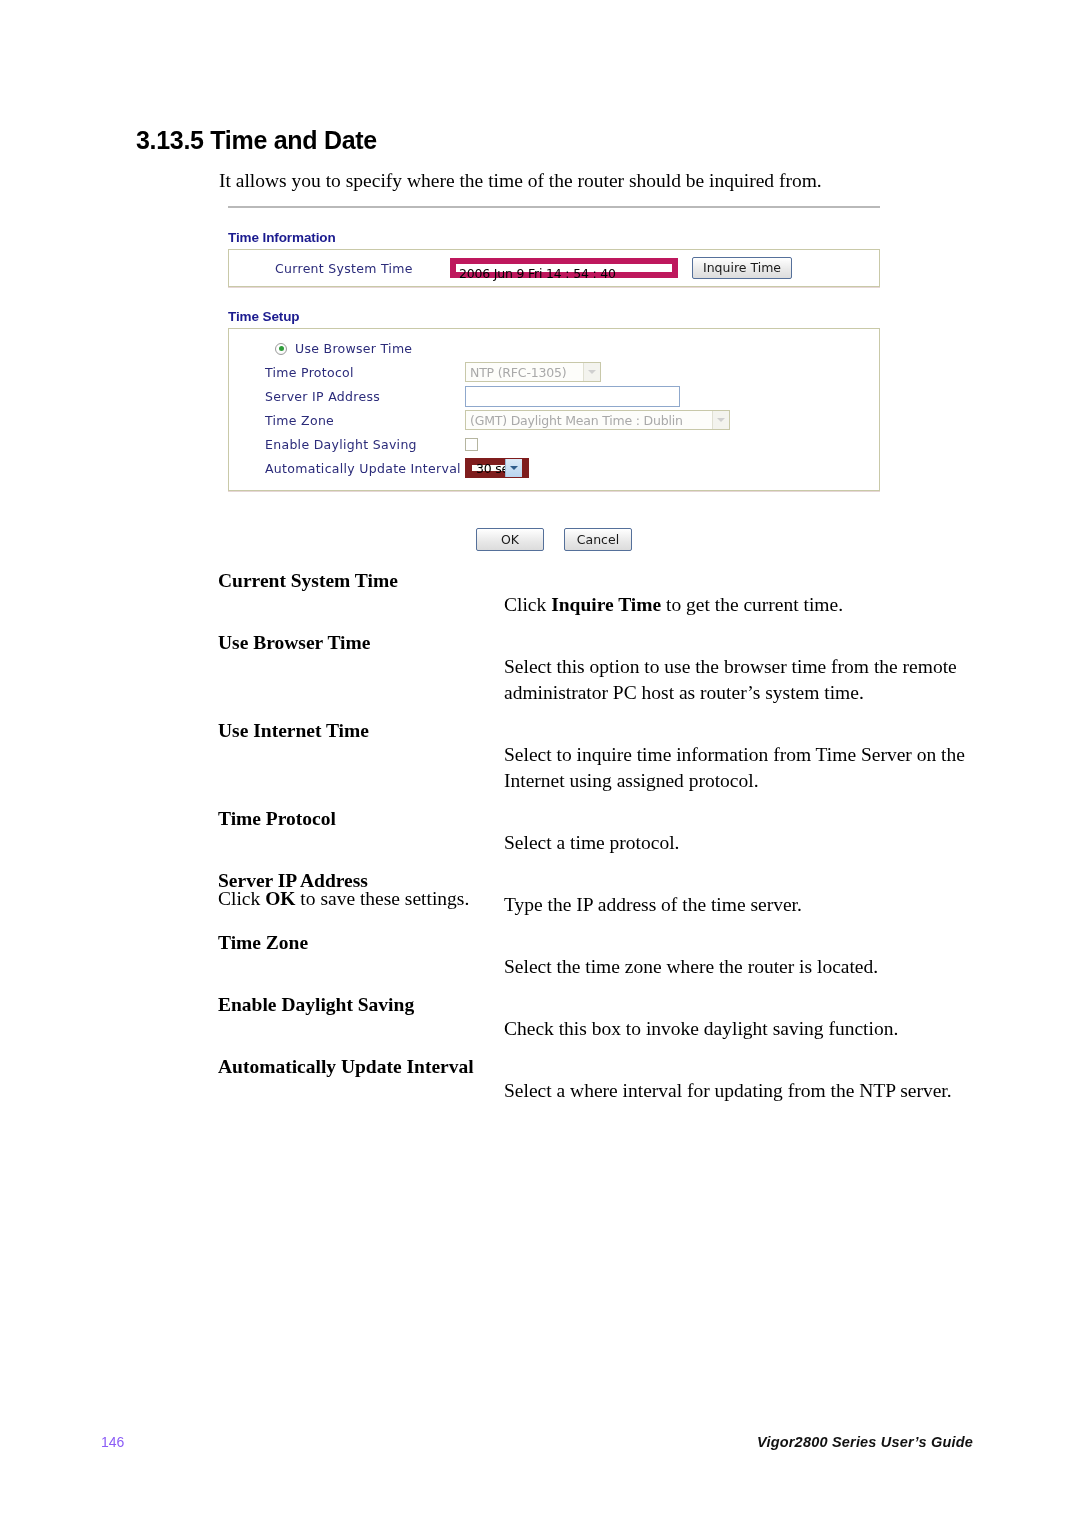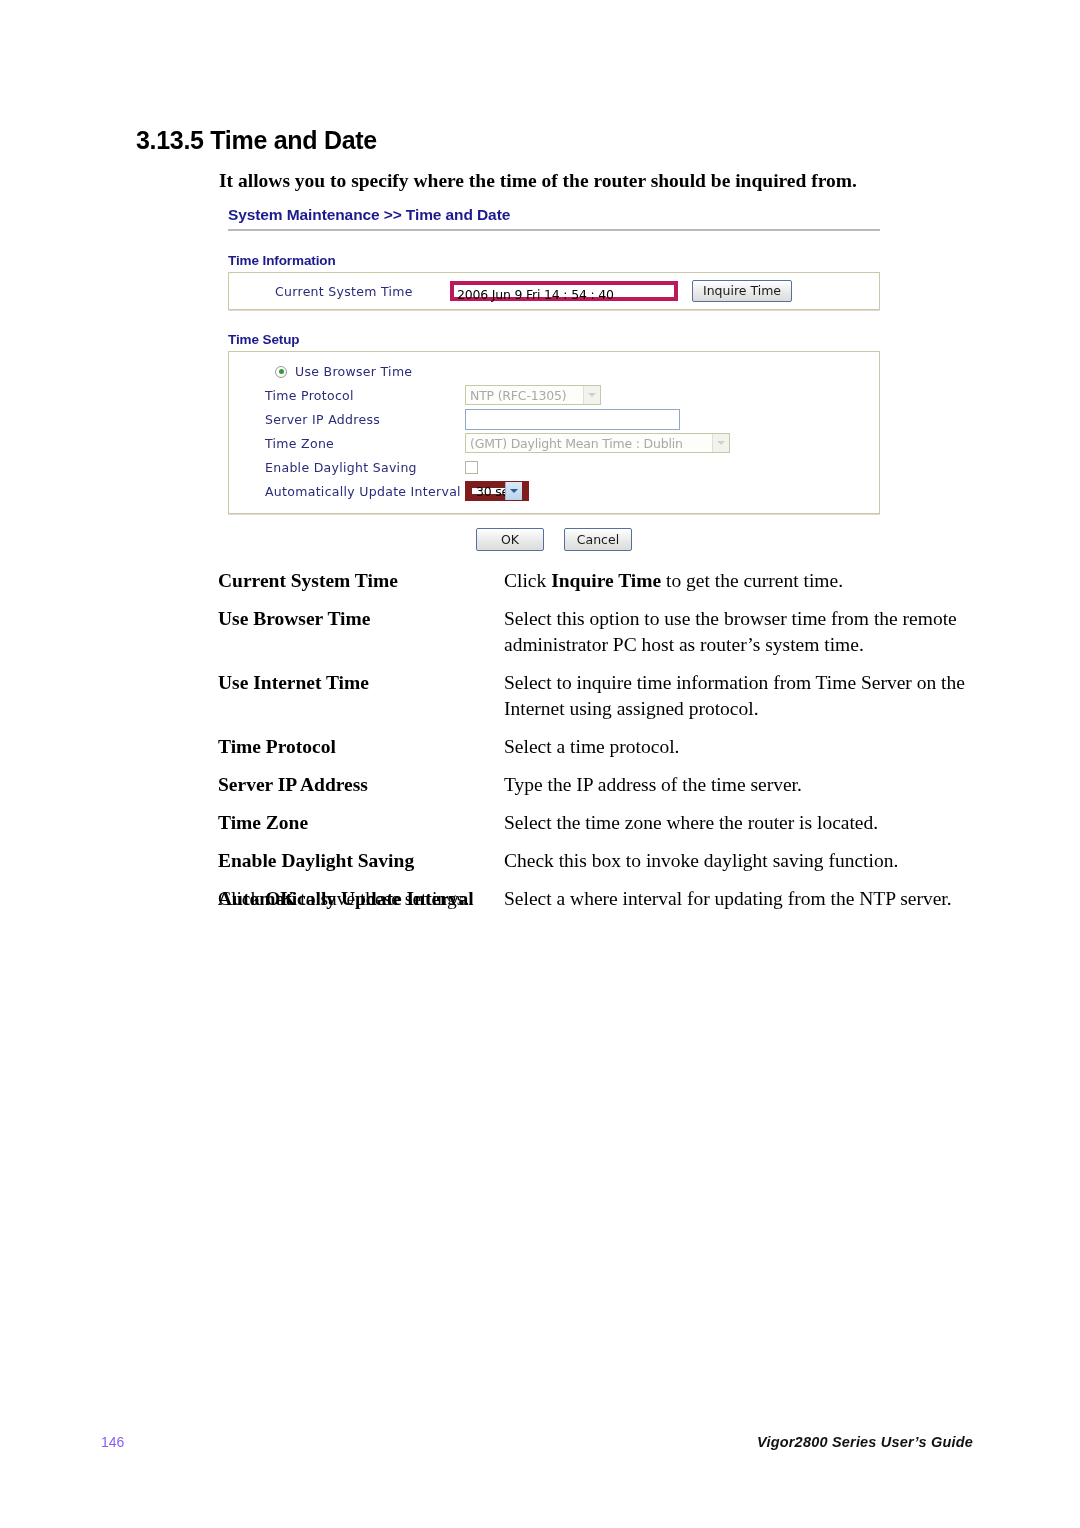--- a/index.html
+++ b/index.html
@@ -37,21 +37,20 @@
   
   .intro {
     position: absolute;
     left: 219px;
     top: 168px;
     width: 760px;
     font-family: "Liberation Serif", serif;
     font-size: 19.5px;
     line-height: 26px;
     color: #000;
-    font-weight: bold;
   }
 
   
   .ui {
     position: absolute;
     left: 228px;
     top: 206px;
     width: 652px;
     font-family: "DejaVu Sans", sans-serif;
   }
@@ -110,21 +109,21 @@
     left: 0; top: 0;
     width: 100%; height: 100%;
     display: flex;
     align-items: center;
   }
   .cst-label {
     margin-left: 46px;
     width: 175px;
   }
   .txt-input {
-    border: 4px solid #be185d;
+    border: 6px solid #be185d;
     background: #fff;
     height: 20px;
     font-family: "DejaVu Sans", sans-serif;
     font-size: 12.5px;
     color: #000;
     padding: 0 3px;
     line-height: 20px;
     box-sizing: border-box;
     letter-spacing: -0.2px;
   }
@@ -286,20 +285,21 @@
     font-size: 19.5px;
     line-height: 26px;
     color: #000;
   }
   .defdesc {
     flex: 1;
     font-family: "Liberation Serif", serif;
     font-size: 19.5px;
     line-height: 26px;
     color: #000;
+    margin-top: 24px;
   }
   .defdesc b { font-weight: bold; }
 
   .closing {
     position: absolute;
     left: 218px;
     top: 886px;
     font-family: "Liberation Serif", serif;
     font-size: 19.5px;
     line-height: 26px;
@@ -335,21 +335,20 @@
 <body>
 
 <div class="page">
 
   <div class="sec-heading">3.13.5 Time and Date</div>
 
   <div class="intro">It allows you to specify where the time of the router should be inquired from.</div>
 
   <div class="ui">
 
-    <div class="ui-breadcrumb">System Maintenance &gt;&gt; Time and Date</div>
     <div class="ui-rule"></div>
 
     <div class="ui-grouptitle">Time Information</div>
 
     <div class="panel info">
       <div class="row-cst">
         <div class="field-label cst-label">Current System Time</div>
         <div class="txt-input cst-input">2006 Jun 9 Fri 14 : 54 : 40</div>
         <div class="btn btn-inquire">Inquire Time</div>
       </div>

